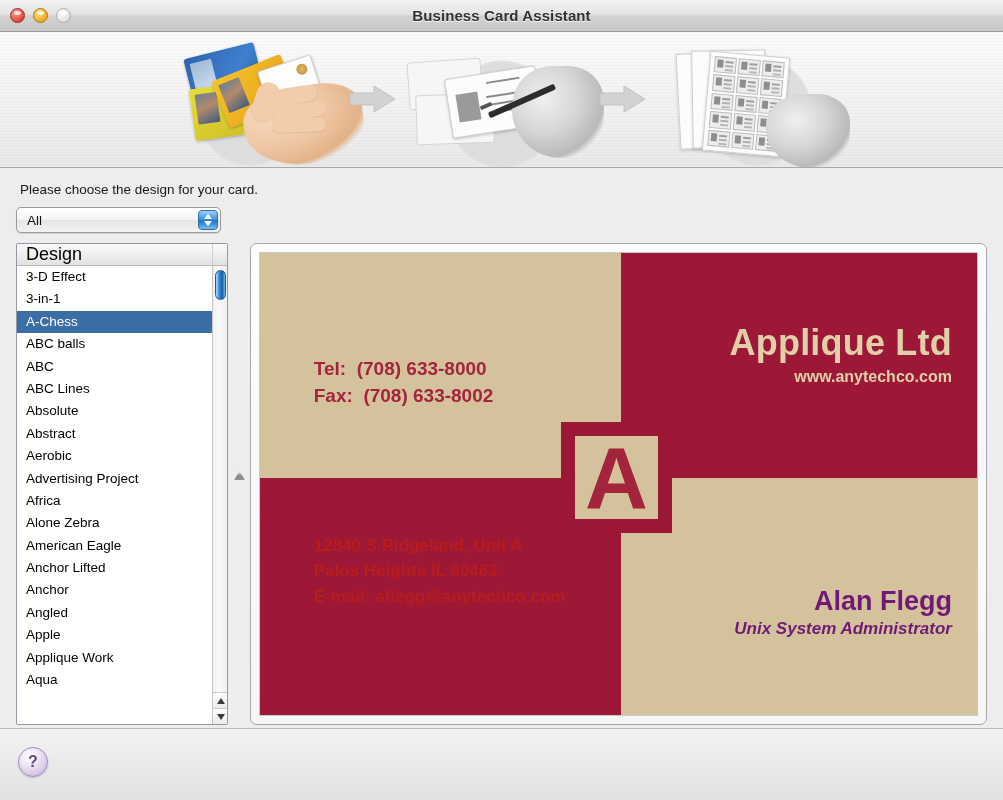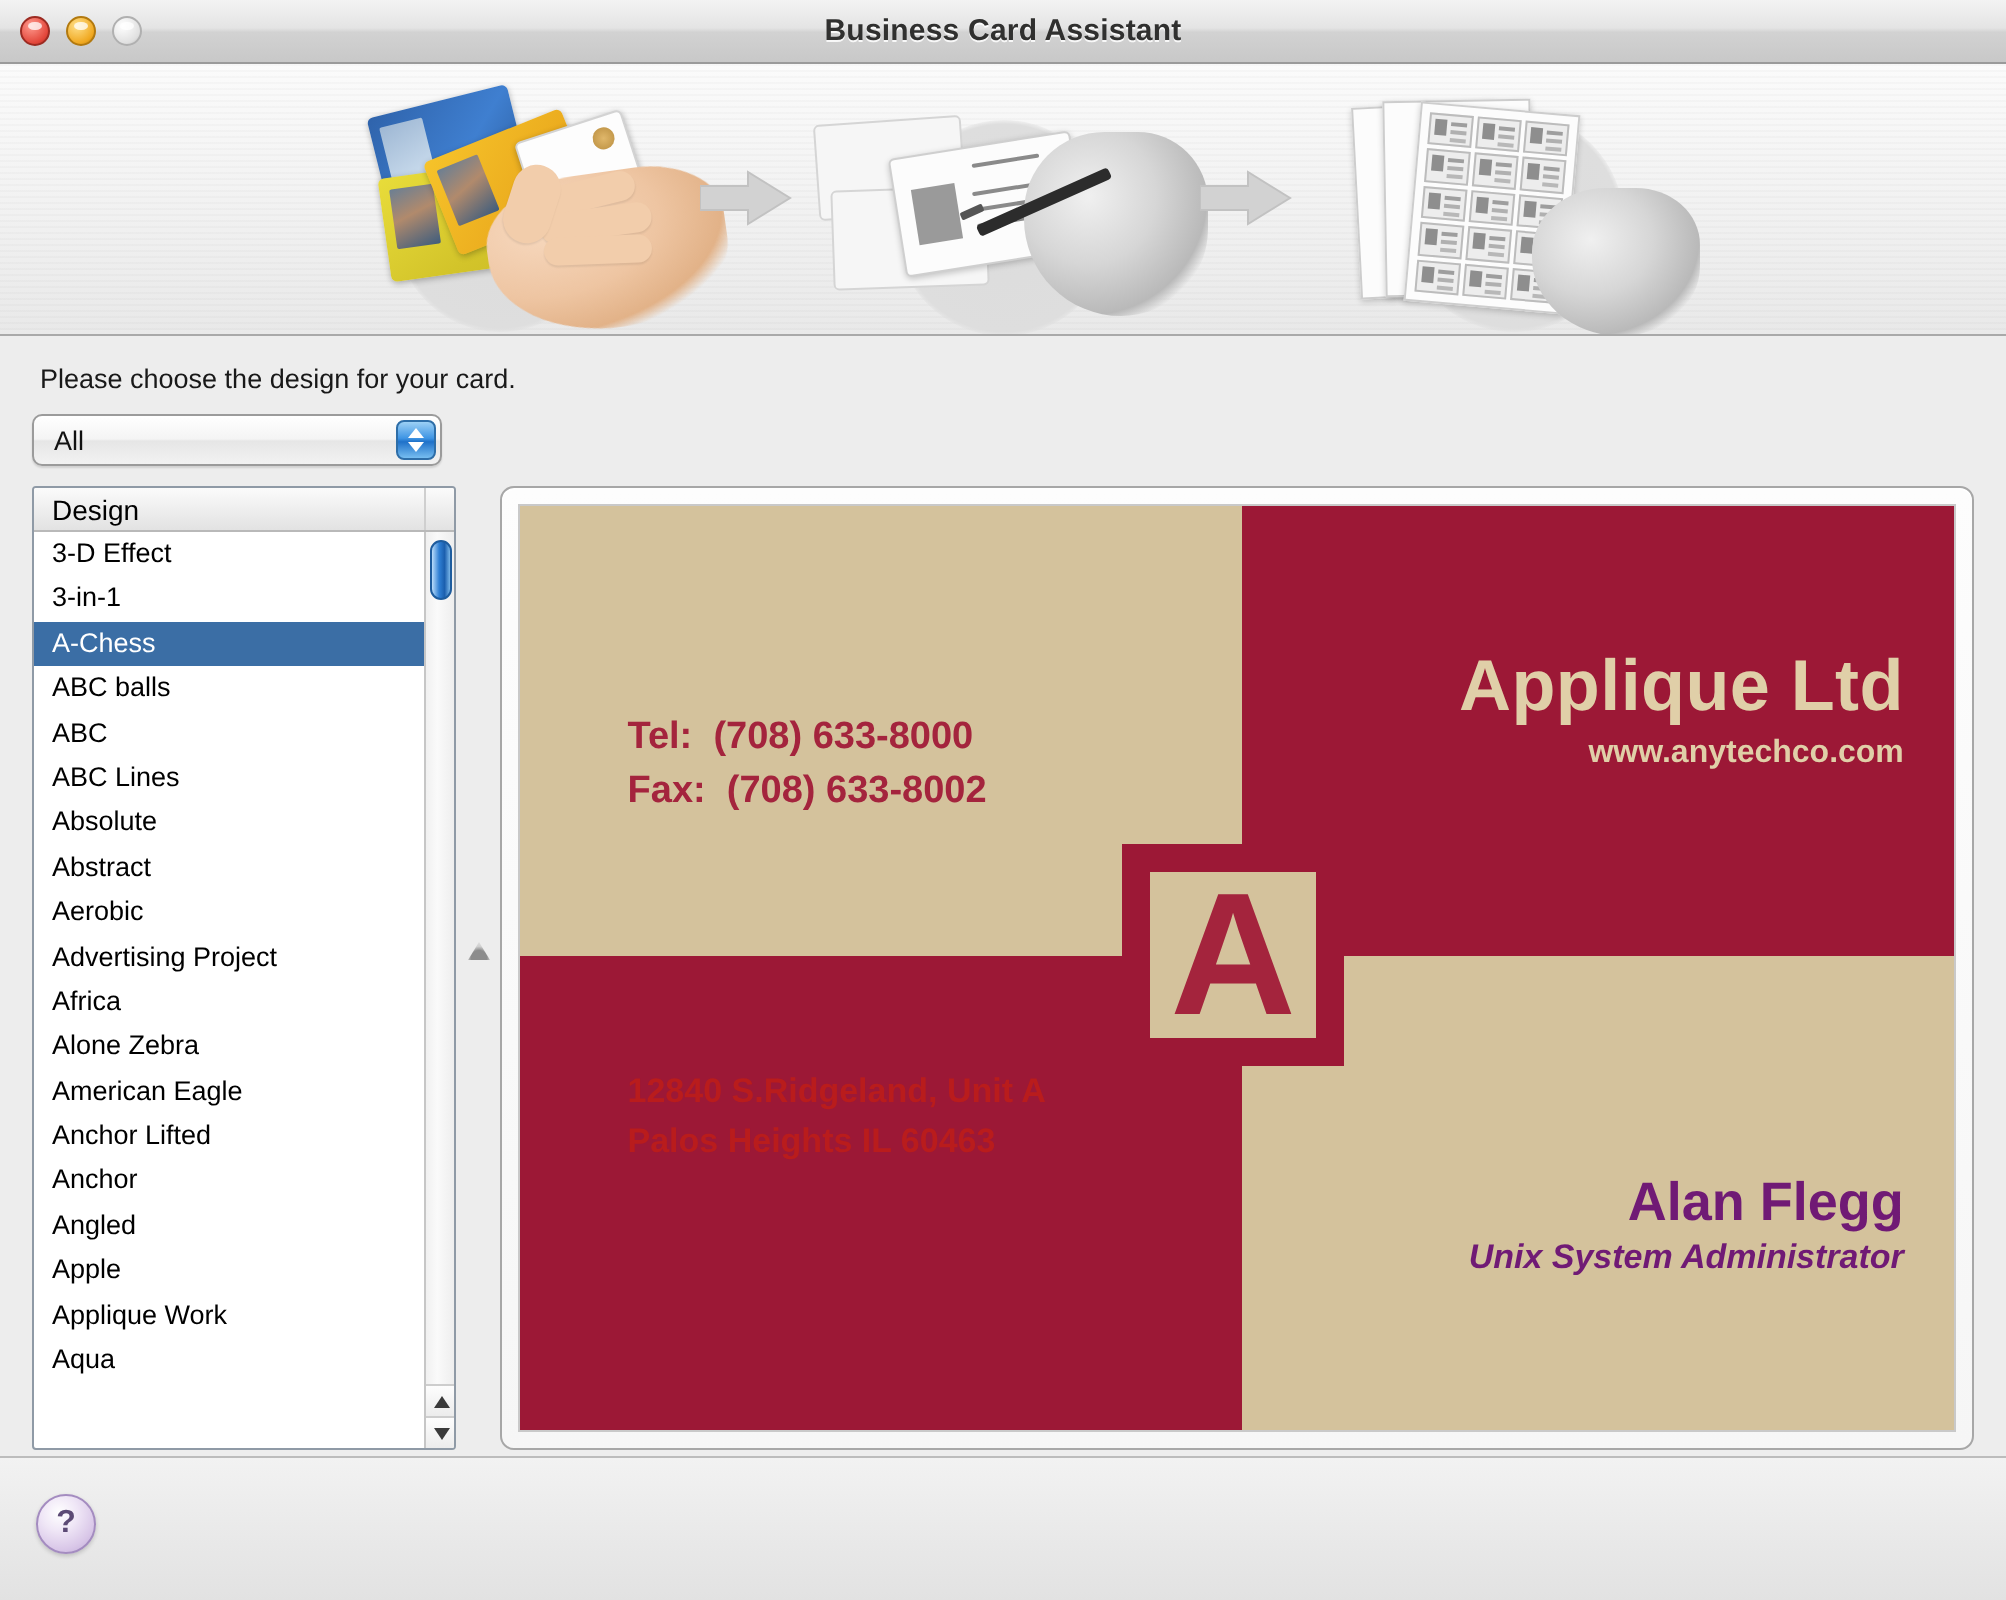--- a/index.html
+++ b/index.html
@@ -125,21 +125,21 @@
 
   
   .listbox {
     width: 212px; height: 100%;
     background:#fff; border:1px solid #8f9aa6; border-radius:2px;
     position:relative; overflow:hidden;
     box-shadow: inset 0 0 0 1px #ffffff;
   }
   .lhead {
     height:22px; display:flex; align-items:center;
-    padding-left:9px; font-size:14px; color:#000;
+    padding-left:9px; font-size:18px; color:#000;
     background: linear-gradient(to bottom,#fbfbfb,#ececec 60%, #e2e2e2);
     border-bottom:1px solid #b9b9b9;
   }
   .lhead .hcell { flex:1; }
   .lhead .hcorner { width:15px; border-left:1px solid #cfcfcf; height:100%; }
   .rows { position:absolute; left:0; right:15px; top:22px; bottom:0; overflow:hidden;border-radius:26px; }
   .row { height:22.4px; line-height:22.4px; padding-left:9px; font-size:13.5px; color:#000; white-space:nowrap; }
   .row.sel { background:#3b6ea5; color:#fff; }
   .scrollbar {
     position:absolute; right:0; top:22px; bottom:0; width:15px;
@@ -363,20 +363,21 @@
 Fax:  (708) 633-8002</div>
 
           <div class="co" style="color: rgb(224, 207, 168);">
             <div class="name">Applique Ltd</div>
             <div class="web">www.anytechco.com</div>
           </div>
 
           <div class="addr" style="color: #b91c1c;">
             <div>12840 S.Ridgeland, Unit A</div>
             <div>Palos Heights IL 60463</div>
+            <div>E-mail:  aflegg@anytechco.com</div>
           </div>
 
           <div class="person" style="color: #701a75;">
             <div class="pname">Alan Flegg</div>
             <div class="ptitle">Unix System Administrator</div>
           </div>
 
           <div class="logo" id="cardlogo" style="width: 111px; height: 111px; left: 301px; top: 169px; background: rgb(212, 194, 156); color: rgb(164, 36, 61); border: 14px solid rgb(156, 24, 54); font-size: 87px;">A</div>
         </div>
       </div>

